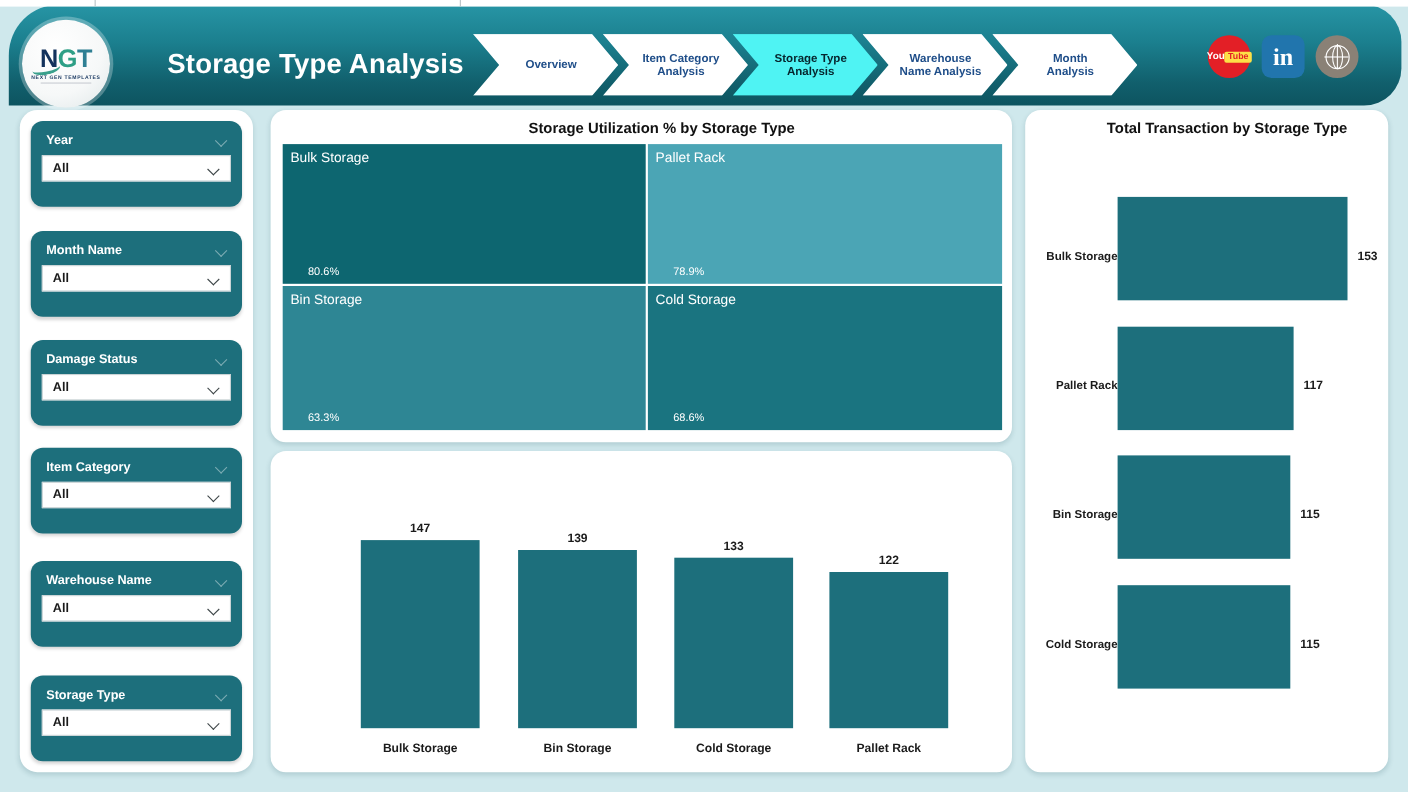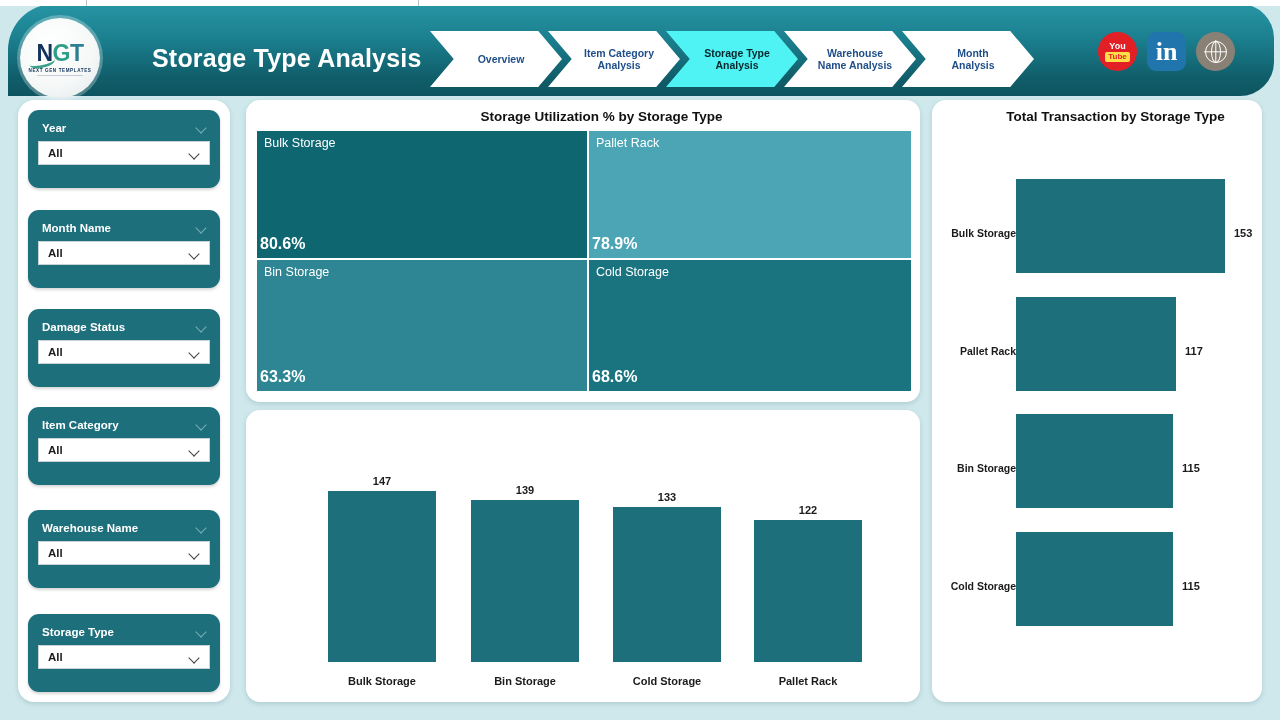--- a/index.html
+++ b/index.html
@@ -148,32 +148,32 @@
     z-index: 14;
   }
   .soc {
     width: 39px; height: 39px;
     border-radius: 9px;
     display: flex;
     align-items: center;
     justify-content: center;
     cursor: pointer;
   }
-  .soc-yt { background: #e31f26; border-radius: 50%; flex-direction: column; }
+  .soc-yt { background: #e31f26; border-radius: 50%; flex-direction: row; }
   .yt-top {
     font-size: 9px; font-weight: bold; color: #ffffff; line-height: 1;
     margin-bottom: 1px;
   }
   .yt-bot {
     background: #fde047; color: #e31f26;
     font-size: 8px; font-weight: bold;
     padding: 0px 3px; border-radius: 2px; line-height: 1.25;
   }
   .soc-li { background: #2175ad; }
-  .soc-li b { color: #ffffff; font-size: 26px; line-height: 1; font-family: "Liberation Serif", serif; }
+  .soc-li b { color: #ffffff; font-size: 22px; line-height: 1; font-family: "Liberation Serif", serif; }
   .soc-www {
     background: #8a8176; border-radius: 50%;
     position: relative;
   }
   .globe {
     width: 22px; height: 22px; border-radius: 50%;
     border: 1.6px solid #ffffff;
     position: relative;
   }
   .globe::before {
@@ -305,23 +305,23 @@
     overflow: hidden;
   }
   .tile-label {
     position: absolute;
     left: 7px; top: 5px;
     font-size: 12.5px;
     color: #ffffff;
   }
   .tile-value {
     position: absolute;
-    left: 3px; bottom: 5px;
-    font-size: 16px;
-    font-weight: bold;
+    left: 23px; bottom: 5px;
+    font-size: 10px;
+    font-weight: normal;
     color: #ffffff;
   }
 
   
   .vbars {
     position: absolute;
     top: 36px; left: 14px;
     width: 646px; height: 246px;
   }
   .vbar-col {

